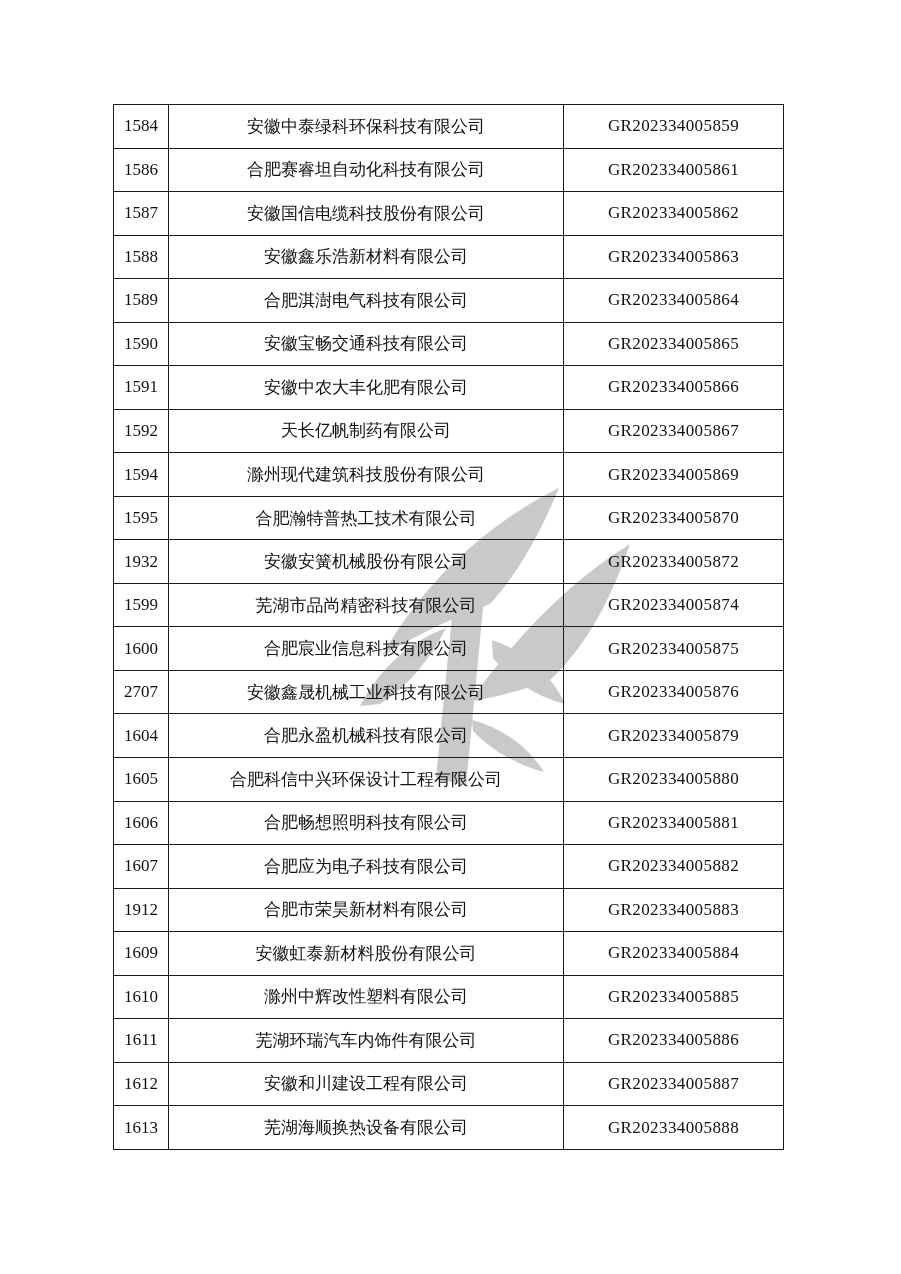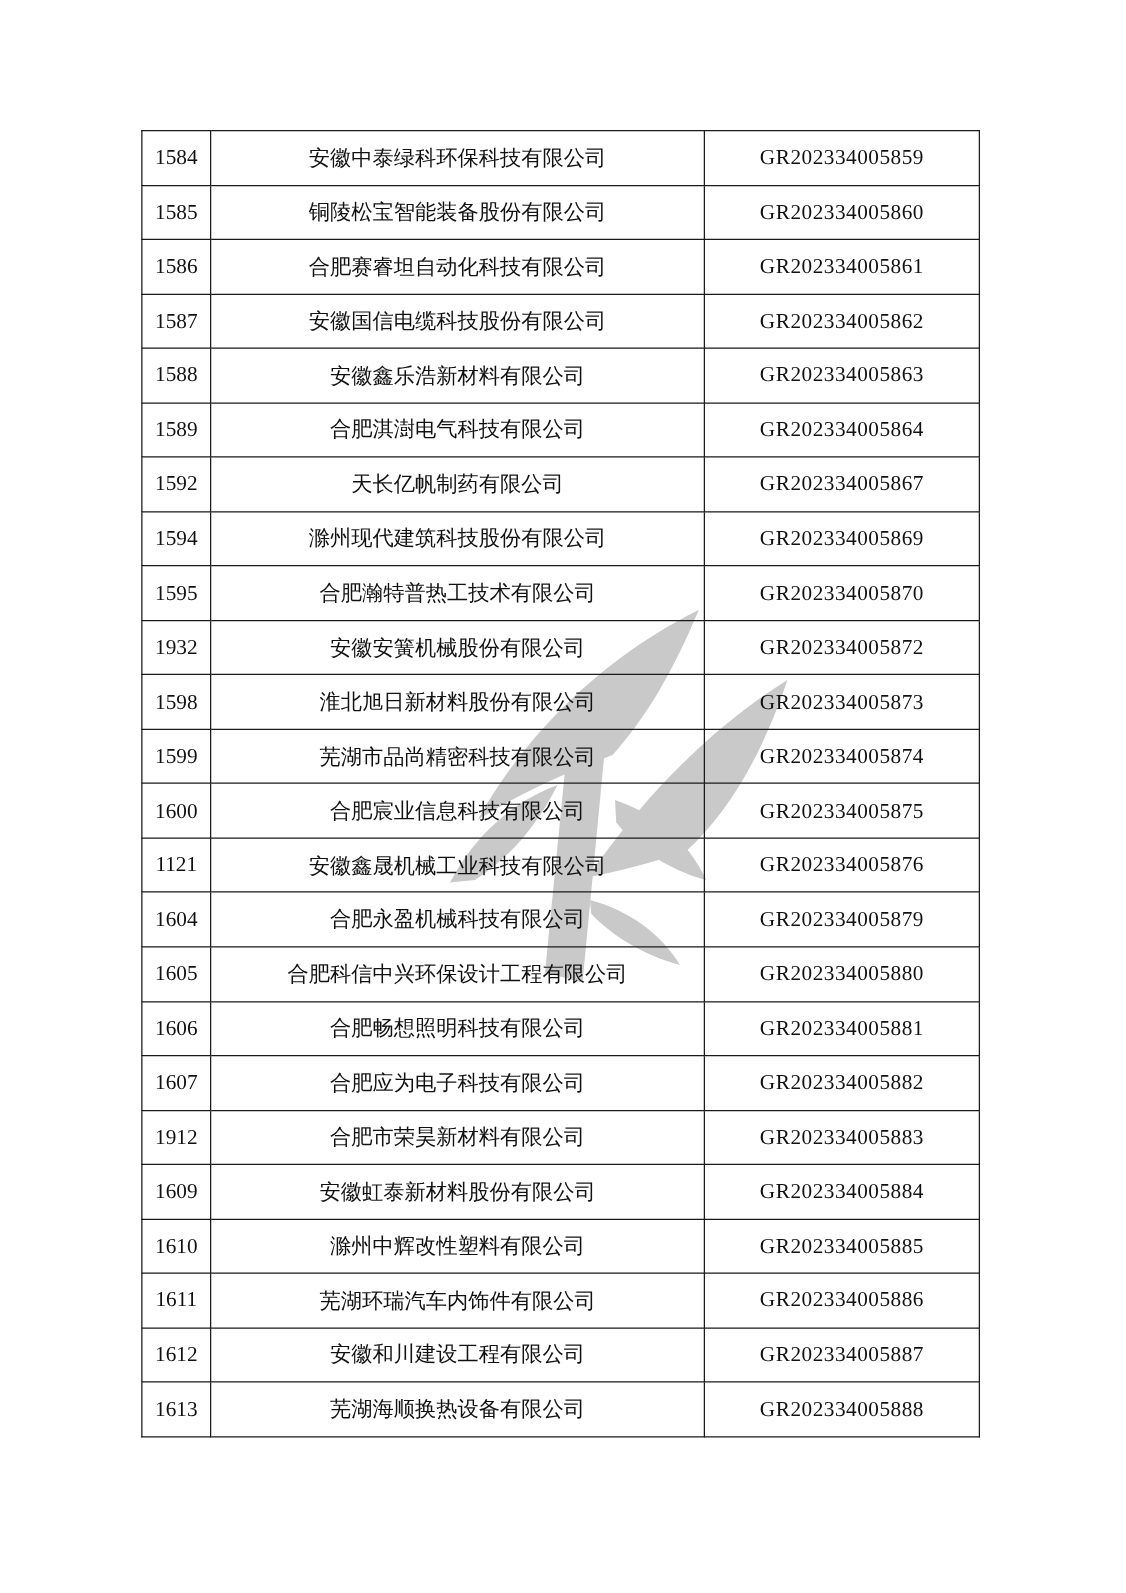--- a/index.html
+++ b/index.html
@@ -77,81 +77,81 @@
       <col style="width:395px">
       <col style="width:220px">
     </colgroup>
     <tbody>
         <tr>
           <td class="serial-cell">1584</td>
           <td class="company-cell">安徽中泰绿科环保科技有限公司</td>
           <td class="code-cell">GR202334005859</td>
         </tr>
         <tr>
-          <td class="serial-cell">1585</td>
-          <td class="company-cell">铜陵松宝智能装备股份有限公司</td>
-          <td class="code-cell">GR202334005860</td>
-        </tr>
-        <tr>
           <td class="serial-cell">1586</td>
           <td class="company-cell">合肥赛睿坦自动化科技有限公司</td>
           <td class="code-cell">GR202334005861</td>
         </tr>
         <tr>
           <td class="serial-cell">1587</td>
           <td class="company-cell">安徽国信电缆科技股份有限公司</td>
           <td class="code-cell">GR202334005862</td>
         </tr>
         <tr>
           <td class="serial-cell">1588</td>
           <td class="company-cell">安徽鑫乐浩新材料有限公司</td>
           <td class="code-cell">GR202334005863</td>
         </tr>
         <tr>
           <td class="serial-cell">1589</td>
           <td class="company-cell">合肥淇澍电气科技有限公司</td>
           <td class="code-cell">GR202334005864</td>
         </tr>
         <tr>
+          <td class="serial-cell">1590</td>
+          <td class="company-cell">安徽宝畅交通科技有限公司</td>
+          <td class="code-cell">GR202334005865</td>
+        </tr>
+        <tr>
+          <td class="serial-cell">1591</td>
+          <td class="company-cell">安徽中农大丰化肥有限公司</td>
+          <td class="code-cell">GR202334005866</td>
+        </tr>
+        <tr>
           <td class="serial-cell">1592</td>
           <td class="company-cell">天长亿帆制药有限公司</td>
           <td class="code-cell">GR202334005867</td>
         </tr>
         <tr>
           <td class="serial-cell">1594</td>
           <td class="company-cell">滁州现代建筑科技股份有限公司</td>
           <td class="code-cell">GR202334005869</td>
         </tr>
         <tr>
           <td class="serial-cell">1595</td>
           <td class="company-cell">合肥瀚特普热工技术有限公司</td>
           <td class="code-cell">GR202334005870</td>
         </tr>
         <tr>
           <td class="serial-cell">1932</td>
           <td class="company-cell">安徽安簧机械股份有限公司</td>
           <td class="code-cell">GR202334005872</td>
         </tr>
         <tr>
-          <td class="serial-cell">1598</td>
-          <td class="company-cell">淮北旭日新材料股份有限公司</td>
-          <td class="code-cell">GR202334005873</td>
-        </tr>
-        <tr>
           <td class="serial-cell">1599</td>
           <td class="company-cell">芜湖市品尚精密科技有限公司</td>
           <td class="code-cell">GR202334005874</td>
         </tr>
         <tr>
           <td class="serial-cell">1600</td>
           <td class="company-cell">合肥宸业信息科技有限公司</td>
           <td class="code-cell">GR202334005875</td>
         </tr>
         <tr>
-          <td class="serial-cell">1121</td>
+          <td class="serial-cell">2707</td>
           <td class="company-cell">安徽鑫晟机械工业科技有限公司</td>
           <td class="code-cell">GR202334005876</td>
         </tr>
         <tr>
           <td class="serial-cell">1604</td>
           <td class="company-cell">合肥永盈机械科技有限公司</td>
           <td class="code-cell">GR202334005879</td>
         </tr>
         <tr>
           <td class="serial-cell">1605</td>

